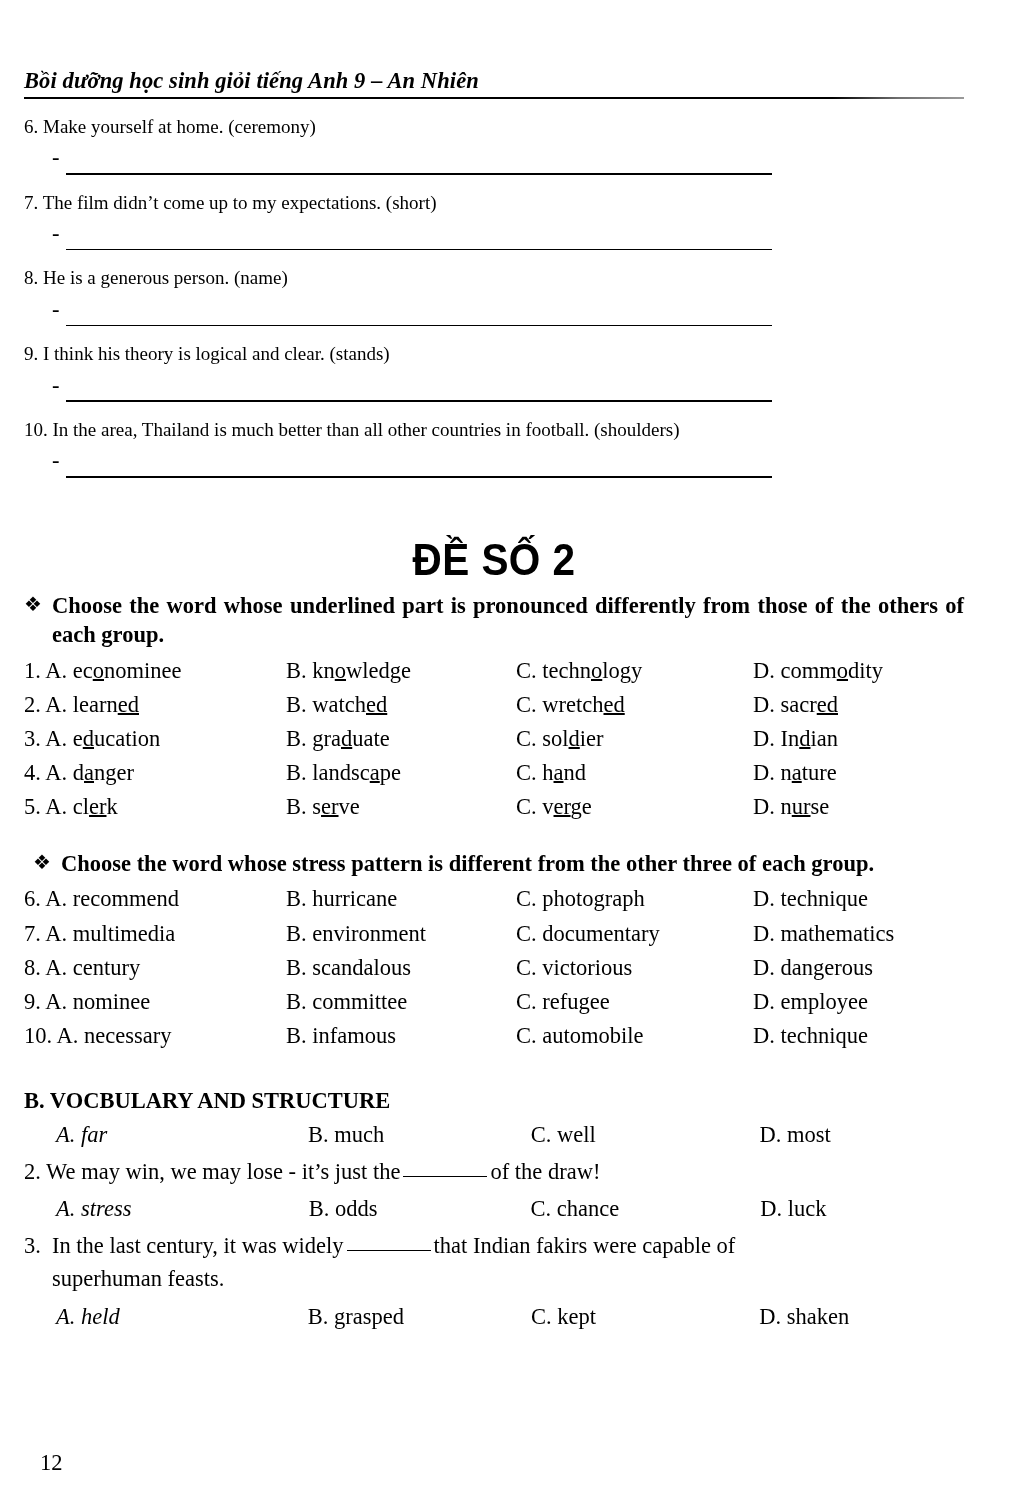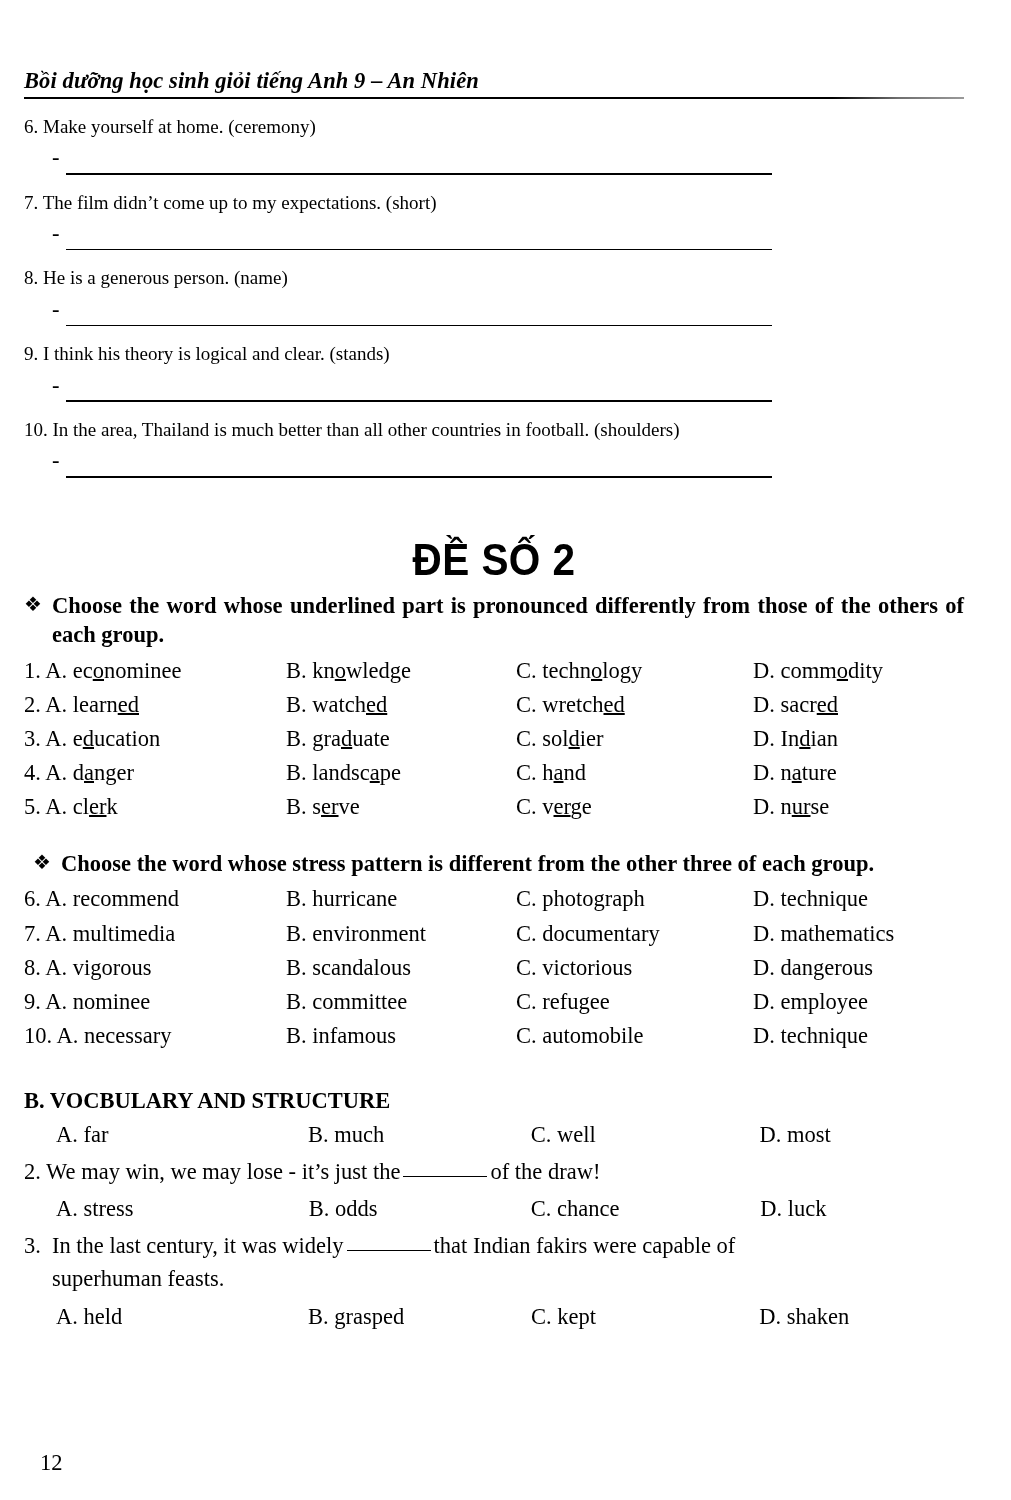--- a/index.html
+++ b/index.html
@@ -175,21 +175,21 @@
   }
   .bq-body {
     flex: 1 1 auto;
     font-size: 22.5px;
     line-height: 1.5;
     text-align: justify;
     text-justify: inter-word;
   }
   .bq-body .tail { display: block; text-align: left; }
 
-  .opt-table.indent-opts td:first-child { padding-left: 32px; }
+  .opt-table.indent-opts td:first-child { padding-left: 32px; font-style: italic; }
   .opt-table.indent-opts .col-a { width: 262px; }
 
   .blank {
     display: inline-block;
     border-bottom: 1.6px solid #000;
     width: 88px;
     vertical-align: 2px;
     margin: 0 3px;
   }
   .blank.short { width: 84px; }
@@ -380,21 +380,21 @@
             <span>7.</span>
             <span>A. multimedia</span>
           </td>
           <td class="col-b">B. environment</td>
           <td class="col-c">C. documentary</td>
           <td class="col-d">D. mathematics</td>
         </tr>
         <tr>
           <td class="col-a">
             <span>8.</span>
-            <span>A. vigorous</span>
+            <span>A. century</span>
           </td>
           <td class="col-b">B. scandalous</td>
           <td class="col-c">C. victorious</td>
           <td class="col-d">D. dangerous</td>
         </tr>
         <tr>
           <td class="col-a">
             <span>9.</span>
             <span>A. nominee</span>
           </td>

